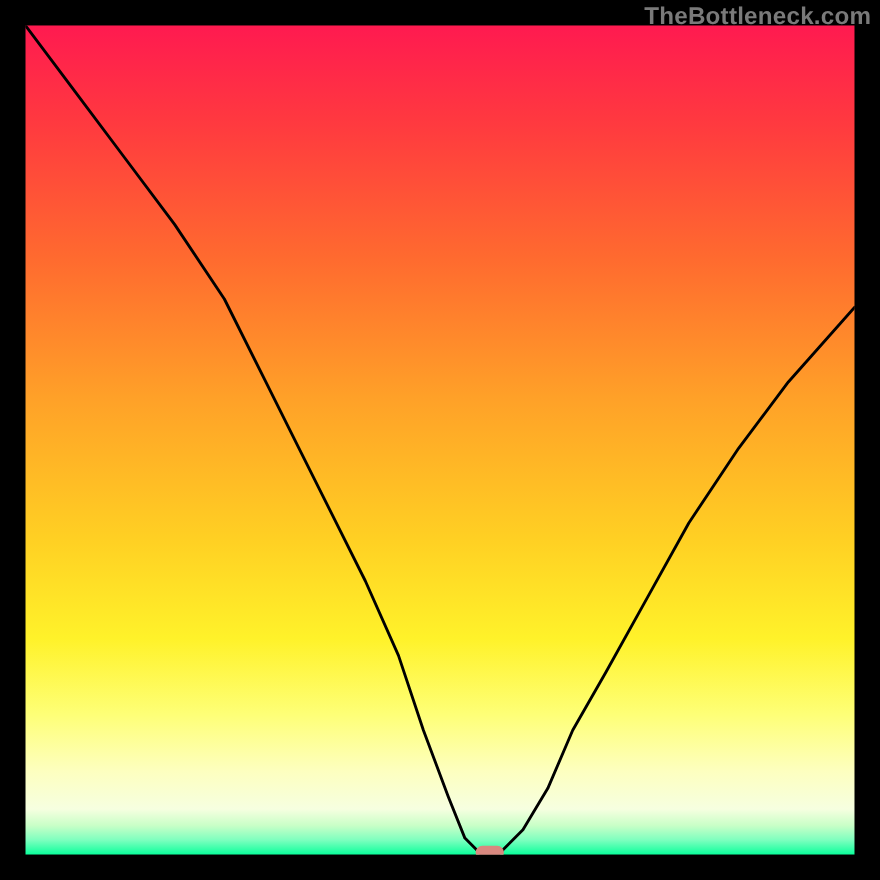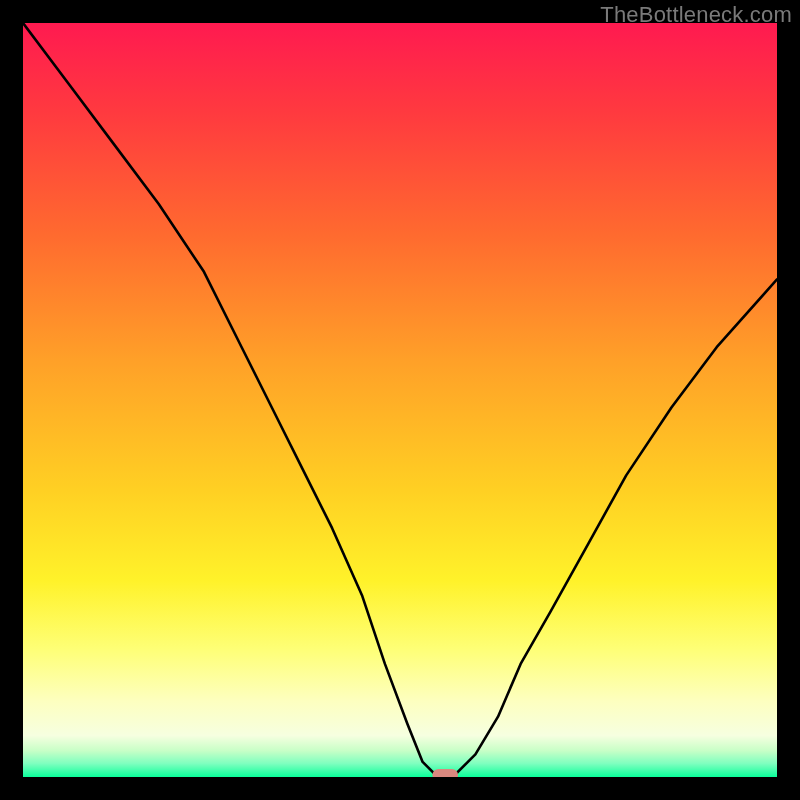--- a/index.html
+++ b/index.html
@@ -16,21 +16,21 @@
     width: 800px;
     height: 800px;
     background: #000;
   }
   .watermark {
     position: absolute;
     top: 2px;
     right: 8px;
     color: #7a7a7a;
     font-size: 22px;
-    font-weight: 400;
+    font-weight: 700;
     letter-spacing: 0.2px;
     z-index: 10;
     user-select: none;
   }
   .plot-wrap {
     position: absolute;
     left: 23px;
     top: 23px;
     width: 754px;
     height: 754px;

